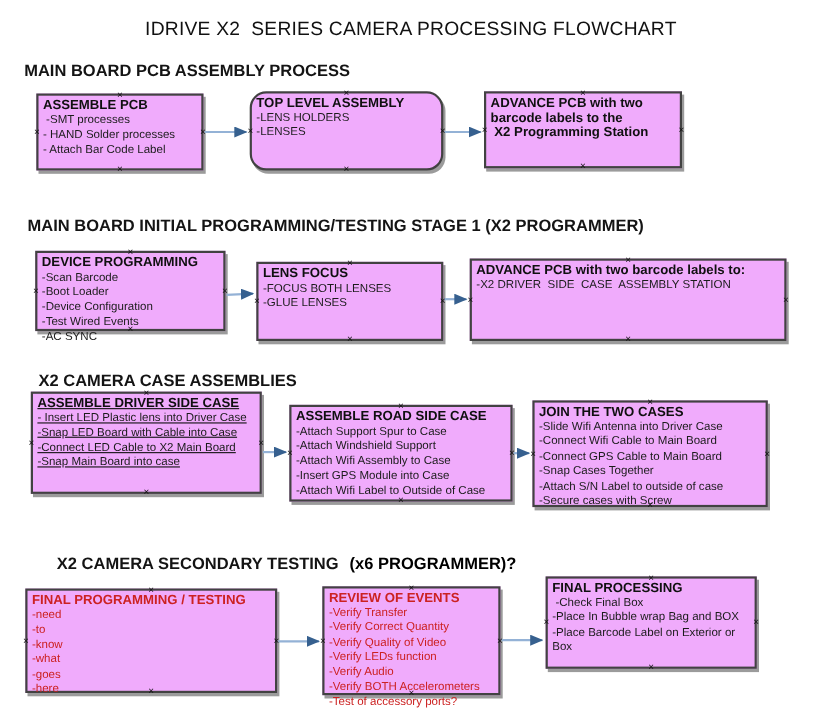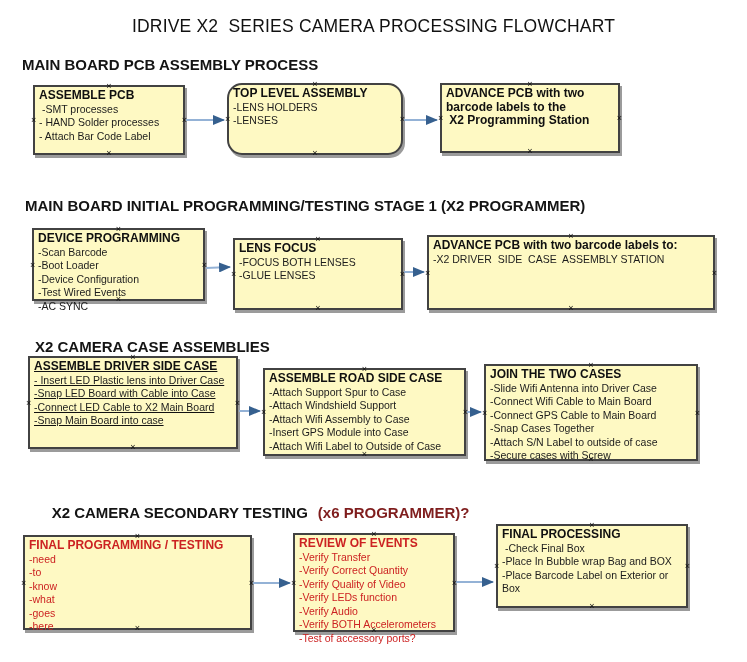--- a/index.html
+++ b/index.html
@@ -7,23 +7,23 @@
     position:relative;width:747px;height:662px;background:#ffffff;overflow:hidden;
     font-family:"Liberation Sans", sans-serif;color:#111;
   }
   .main-title{
     position:absolute;left:0;right:0;top:16px;text-align:center;
     font-size:17.5px;font-weight:normal;letter-spacing:.2px;color:#111;white-space:pre-wrap;
   }
   .sec-heading{
     position:absolute;font-size:15px;font-weight:bold;color:#141414;white-space:pre-wrap;
   }
-  .sec-heading .red-part{color:#7f1d1d;margin-left:10px;}
+  .sec-heading .red-part{color:#000000;margin-left:10px;}
   .box{
-    position:absolute;box-sizing:border-box;background:#fef9c3;
+    position:absolute;box-sizing:border-box;background:#f0abfc;
     border:2px solid #424242;box-shadow:2px 3px 0 #9b9b9b;
     padding:2px 3px 0 4px;overflow:visible;
   }
   .box-title{font-size:12px;font-weight:bold;line-height:13.5px;white-space:pre-wrap;color:#101010;}
   .box-item{font-size:10.5px;line-height:13.5px;white-space:pre-wrap;color:#1c1c1c;}
   .box.red .box-title,.box.red .box-item{color:#cc2222;}
   .h{position:absolute;font-size:9px;line-height:1;color:#111;z-index:3;user-select:none;}
   .ht{top:-5px;left:50%;transform:translateX(-50%);}
   .hb{bottom:-5px;left:50%;transform:translateX(-50%);}
   .hl{left:-4px;top:50%;transform:translateY(-50%);}

